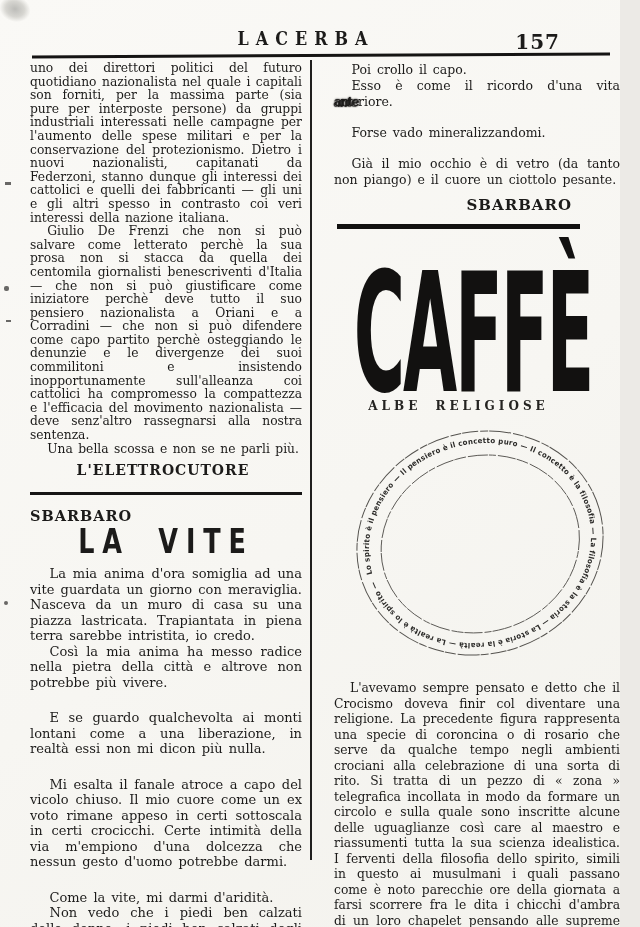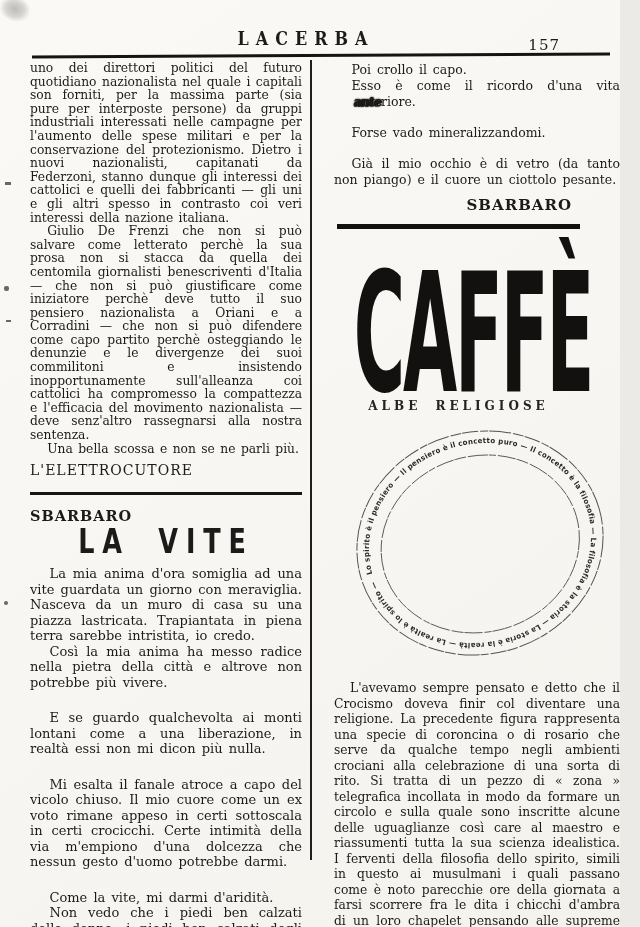--- a/index.html
+++ b/index.html
@@ -14,22 +14,22 @@
     position:relative;width:620px;height:927px;
     background:linear-gradient(145deg,#faf9f6 0%,#f7f6f2 55%,#f3f2ed 100%);
   }
   
   .masthead{
     position:absolute;left:0;top:29px;width:612px;text-align:center;
     font-weight:bold;font-size:16px;letter-spacing:7px;
     transform:scaleY(1.15);
   }
   .page-number{
-    position:absolute;top:36px;right:60px;
-    font-weight:normal;font-size:15px;letter-spacing:1px;
+    position:absolute;top:30px;right:60px;
+    font-weight:bold;font-size:20px;letter-spacing:1px;
   }
   .header-rule{
     position:absolute;left:32px;top:54px;width:578px;height:3px;
     background:#151413;transform:rotate(-0.3deg);
   }
   .col-divider{
     position:absolute;left:310px;top:60px;width:2px;height:800px;
     background:#201f1e;
   }
   
@@ -46,22 +46,22 @@
   
   .col-left{position:absolute;left:30px;top:62px;width:272px;}
   .col-right{position:absolute;left:334px;top:62px;width:286px;}
   
   .dense p{
     margin:0;font-size:12.3px;line-height:13.6px;
     text-align:justify;text-indent:1.4em;word-spacing:1.5px;
   }
   .dense p.no-indent{text-indent:0;}
   .sig-left{
-    margin:6px 6px 0 0;text-align:left;
-    font-weight:normal;font-size:14px;letter-spacing:1px;
+    margin:6px 6px 0 0;text-align:center;
+    font-weight:bold;font-size:14px;letter-spacing:1px;
   }
   .section-rule{height:3px;background:#161514;margin:14px 0 12px 0;border:0;}
   .author-left{
     font-weight:bold;font-size:14.5px;letter-spacing:1px;margin:4px 0 2px 0;
   }
   .poem-title{
     text-align:center;margin:2px 0 10px 0;
     font-family:"DejaVu Sans","Liberation Sans",sans-serif;
     font-weight:bold;font-size:26px;letter-spacing:8px;word-spacing:12px;
     transform:scale(0.98,1.3);transform-origin:center;
@@ -71,23 +71,22 @@
     text-align:justify;text-indent:1.5em;word-spacing:2px;
   }
   .poem p.stanza-gap{margin-top:20px;}
   
   .fragments p{
     margin:0;font-size:12.5px;line-height:16px;
     text-align:justify;text-indent:1.4em;word-spacing:2px;
   }
   .fragments p.frag-gap{margin-top:15px;}
   .ink-blot{
-    font-weight:bold;letter-spacing:-1px;
+    font-weight:normal;letter-spacing:-1px;
     text-shadow:0 0 2px #141312,1px 0 1px #141312,-1px 1px 1px #141312;
-    margin-left:20px;
   }
   .sig-right{
     margin:8px 48px 0 0;text-align:right;
     font-weight:bold;font-size:15px;letter-spacing:1px;
   }
   .heavy-bar{height:5px;width:243px;background:#121110;margin:10px 0 0 3px;border:0;}
   .caffe-wrap{width:246px;margin-left:17px;}
   .caffe-svg{display:block;}
   .caffe-subtitle{
     width:243px;text-align:center;margin:4px 0 0 3px;

